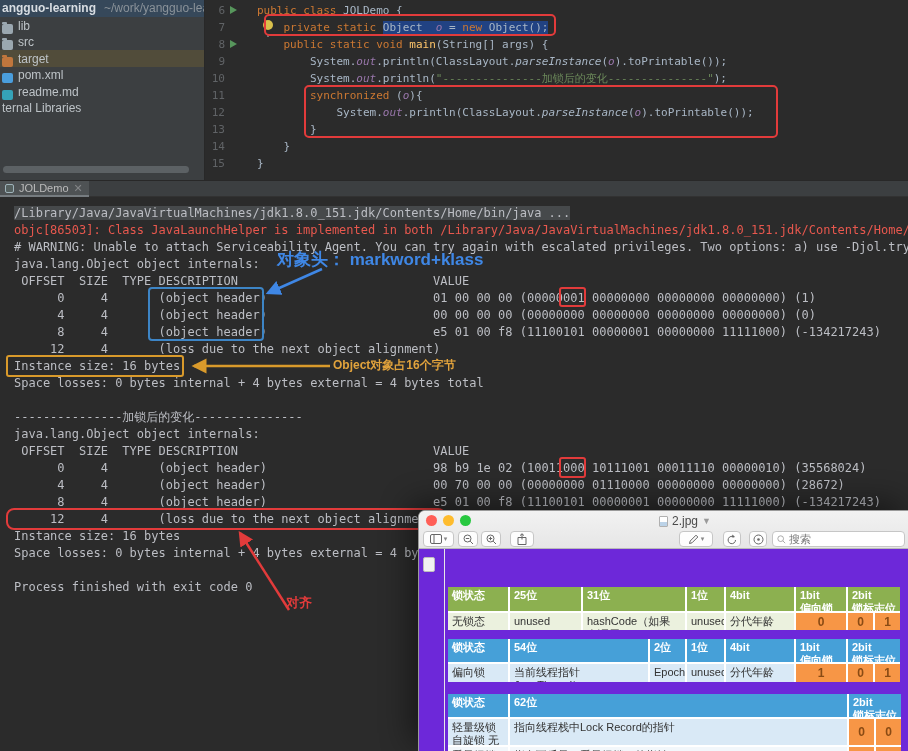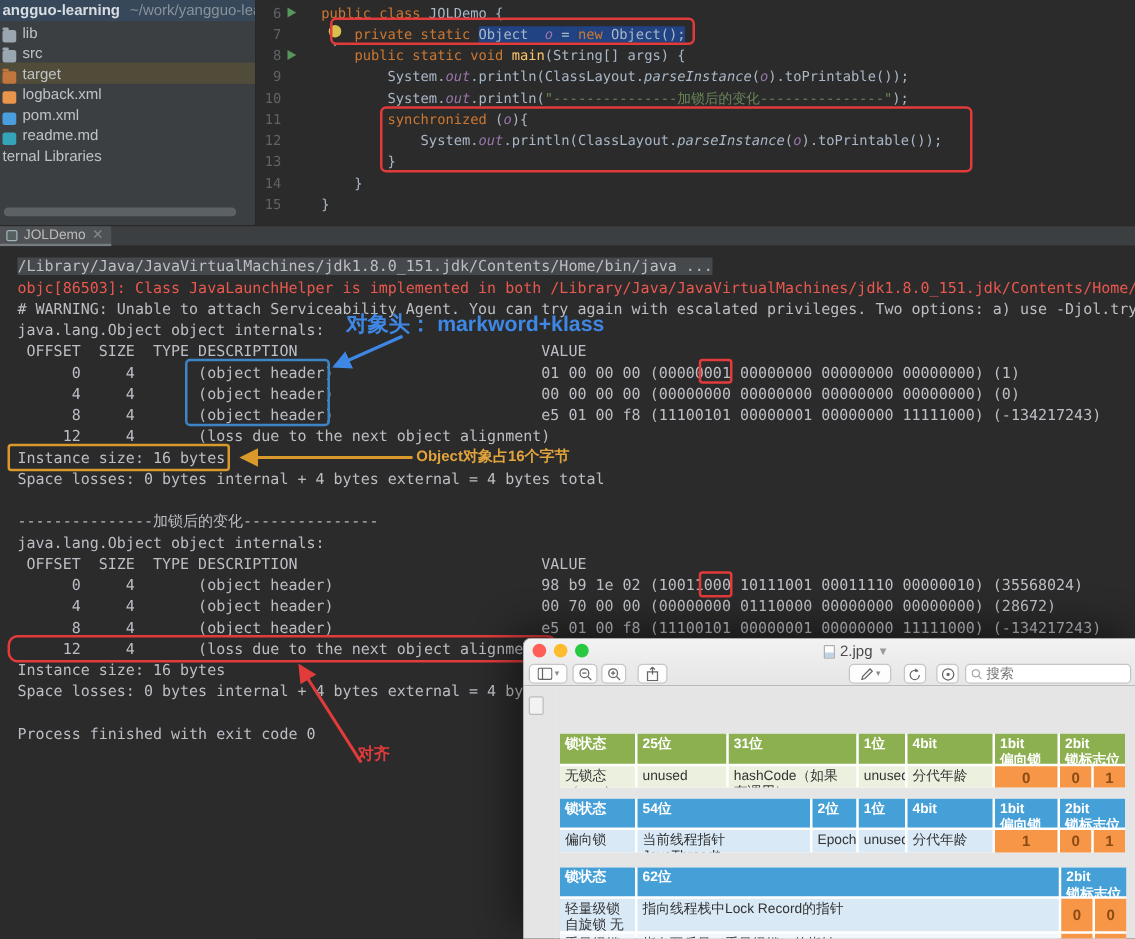--- a/index.html
+++ b/index.html
@@ -62,21 +62,21 @@
   #pv-header { position:absolute; left:0; top:0; width:100%; height:38px; background:linear-gradient(#f2f2f2,#e6e6e6); border-bottom:1px solid #b9b9b9; }
   .tl { position:absolute; top:4px; width:11px; height:11px; border-radius:50%; }
   #tl-close { left:7px; background:#ff5f57; } #tl-min { left:24px; background:#febc2e; } #tl-zoom { left:41px; background:#28c840; }
   #pv-title { position:absolute; left:240px; top:3px; display:flex; align-items:center; gap:4px; font:12px/14px "Liberation Sans",sans-serif; color:#4a4a4a; }
   .doc-icon { width:9px; height:11px; background:#fff; border:1px solid #b0b0b0; border-radius:1px; box-shadow:inset 0 -4px 0 #bcd3e8; }
   .chev { color:#9a9a9a; font-size:9px; }
   .pvbtn { position:absolute; top:20px; height:16px; background:#fdfdfd; border:1px solid #c6c6c6; border-radius:4px; display:flex; align-items:center; justify-content:center; gap:2px; color:#666; }
   .pvbtn svg { display:block; }
   #pv-search { position:absolute; top:20px; left:353px; width:133px; height:16px; background:#fff; border:1px solid #c6c6c6; border-radius:4px; display:flex; align-items:center; padding:0 4px; gap:3px; }
   #pv-search input { border:none; outline:none; width:90px; font:11px "Liberation Sans",sans-serif; color:#444; background:transparent; }
-  #pv-content { position:absolute; left:0; top:38px; width:100%; height:203px; background:#e5e5e5;padding-left:44px; }
+  #pv-content { position:absolute; left:0; top:38px; width:100%; height:203px; background:#6d28d9;padding-left:44px; }
   #pv-sliver { position:absolute; left:0; top:0; width:26px; height:100%; border-right:1px solid #e7e7e7; }
   #thumb-icon { position:absolute; left:4px; top:8px; width:12px; height:15px; background:#f2f2f2; border:1px solid #bdbdbd; border-radius:2px; }
   .ltable { position:absolute; display:grid; gap:2px; background:#fff; }
   .th { color:#fff; font:bold 11px/1.2 "Liberation Sans",sans-serif; padding:2px 4px; white-space:pre-line; }
   .td { font:11px/1.2 "Liberation Sans",sans-serif; color:#333; padding:2px 4px; white-space:pre-line; overflow:hidden; }
   .td.f { font:bold 12px/1 "Liberation Sans",sans-serif; color:#8a4b14; display:flex; align-items:center; justify-content:center; padding:0; }
 </style>
 </head>
 <body>
 
@@ -91,24 +91,20 @@
           <span class="picon folder"></span>
           <span>lib</span>
         </div>
         <div class="pitem">
           <span class="picon folder"></span>
           <span>src</span>
         </div>
         <div class="pitem hl">
           <span class="picon folder-excluded"></span>
           <span>target</span>
-        </div>
-        <div class="pitem">
-          <span class="picon xml-file"></span>
-          <span>logback.xml</span>
         </div>
         <div class="pitem">
           <span class="picon maven-file"></span>
           <span>pom.xml</span>
         </div>
         <div class="pitem">
           <span class="picon md-file"></span>
           <span>readme.md</span>
         </div>
         <div class="pitem">

